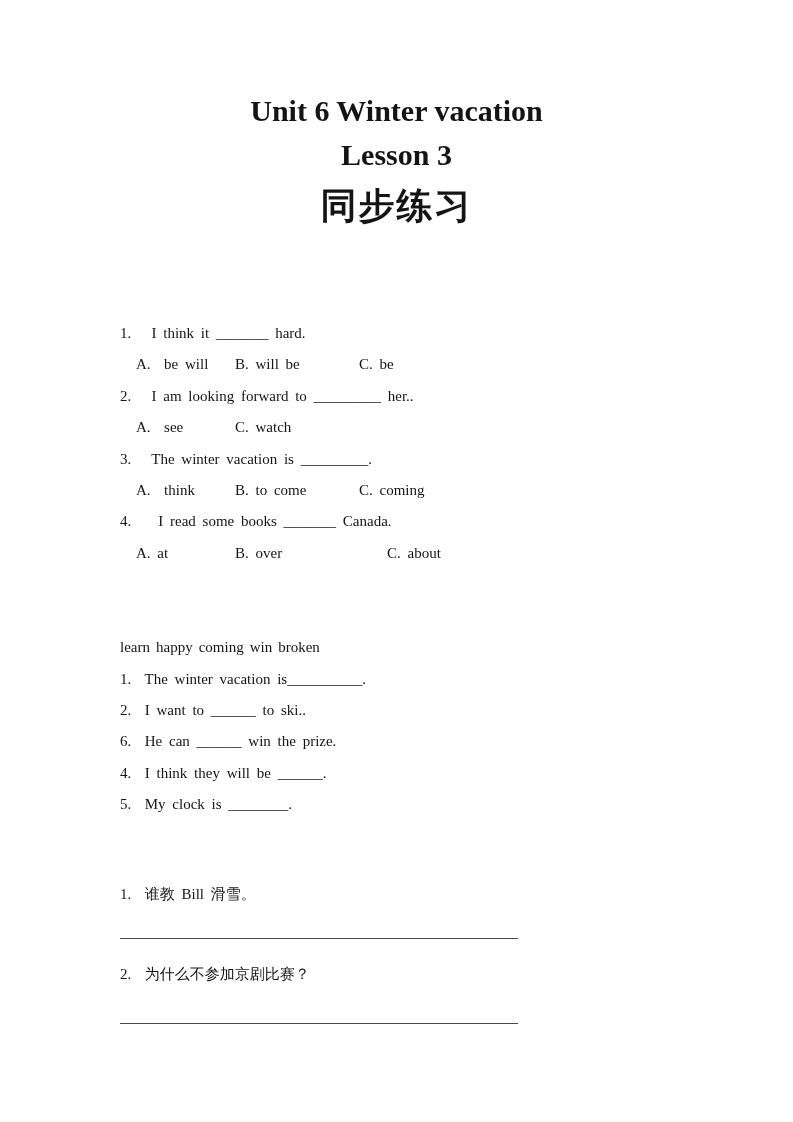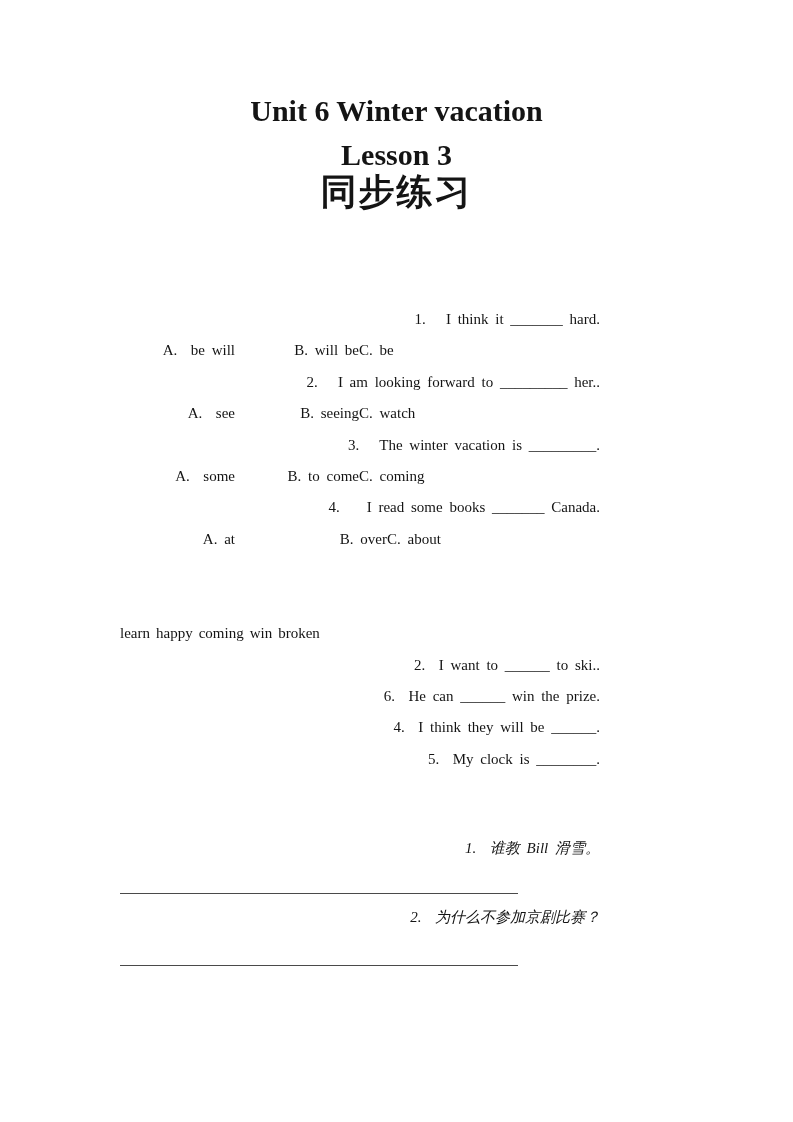--- a/index.html
+++ b/index.html
@@ -25,54 +25,54 @@
     font-family: "Liberation Serif", serif;
     white-space: pre;
   }
   .title-en.first { margin-top: 94px; }
   .title-en.second { margin-top: 10px; }
   .subtitle-cn {
     text-align: center;
     font-weight: bold;
     font-size: 36px;
     line-height: 40px;
+    margin-top: 14px;
     font-family: "Liberation Sans", sans-serif;
     letter-spacing: 2px;
   }
   .content {
     margin-left: 120px;
     width: 480px;
-    text-align: right;
   }
   .line {
     line-height: 31.4px;
     white-space: pre;
     word-spacing: 3px;
   }
   .mc-section { margin-top: 92px; }
   .opts { display: flex; margin-left: 16px; }
   .opt-a { width: 99px; }
   .opt-b { width: 124px; }
   .opts.wide .opt-b { width: 152px; }
   .wf-section { margin-top: 63px; }
   .word-bank {
     display: flex;
     gap: 6px;
     line-height: 31.4px;
     white-space: pre;
   }
-  .tr-section { margin-top: 58px; font-style: italic; }
+  .tr-section { margin-top: 58px; }
   .answer-line {
     width: 398px;
     height: 0;
     border-bottom: 1px solid #4a4a4a;
     margin-top: 28px;
   }
   .answer-line.second-gap { margin-top: 32px; }
-  .t-prompt { margin-top: 8px; }
+  .t-prompt { margin-top: 20px; }
   .t-prompt.first { margin-top: 0; }
 </style>
 </head>
 <body>
 
 <div class="page">
 
   <div class="title-en first">Unit 6 Winter vacation</div>
   <div class="title-en second">Lesson 3</div>
   <div class="subtitle-cn">同步练习</div>
@@ -82,27 +82,26 @@
     <div class="line">1.   I think it _______ hard.</div>
     <div class="line opts">
       <span class="opt-a">A.  be will</span>
       <span class="opt-b">B. will be</span>
       <span class="opt-c">C. be</span>
     </div>
 
     <div class="line">2.   I am looking forward to _________ her..</div>
     <div class="line opts">
       <span class="opt-a">A.  see</span>
-      <span class="opt-b">B. seeing</span>
       <span class="opt-c">C. watch</span>
     </div>
 
     <div class="line">3.   The winter vacation is _________.</div>
     <div class="line opts">
-      <span class="opt-a">A.  some</span>
+      <span class="opt-a">A.  think</span>
       <span class="opt-b">B. to come</span>
       <span class="opt-c">C. coming</span>
     </div>
 
     <div class="line">4.    I read some books _______ Canada.</div>
     <div class="line opts wide">
       <span class="opt-a">A. at</span>
       <span class="opt-b">B. over</span>
       <span class="opt-c">C. about</span>
     </div>
@@ -112,20 +111,21 @@
   <div class="content wf-section">
 
     <div class="word-bank">
       <span>learn</span>
       <span>happy</span>
       <span>coming</span>
       <span>win</span>
       <span>broken</span>
     </div>
 
+    <div class="line">1.  The winter vacation is__________.</div>
     <div class="line">2.  I want to ______ to ski..</div>
     <div class="line">6.  He can ______ win the prize.</div>
     <div class="line">4.  I think they will be ______.</div>
     <div class="line">5.  My clock is ________.</div>
 
   </div>
 
   <div class="content tr-section">
 
     <div class="line t-prompt first">1.  谁教 Bill 滑雪。</div>

